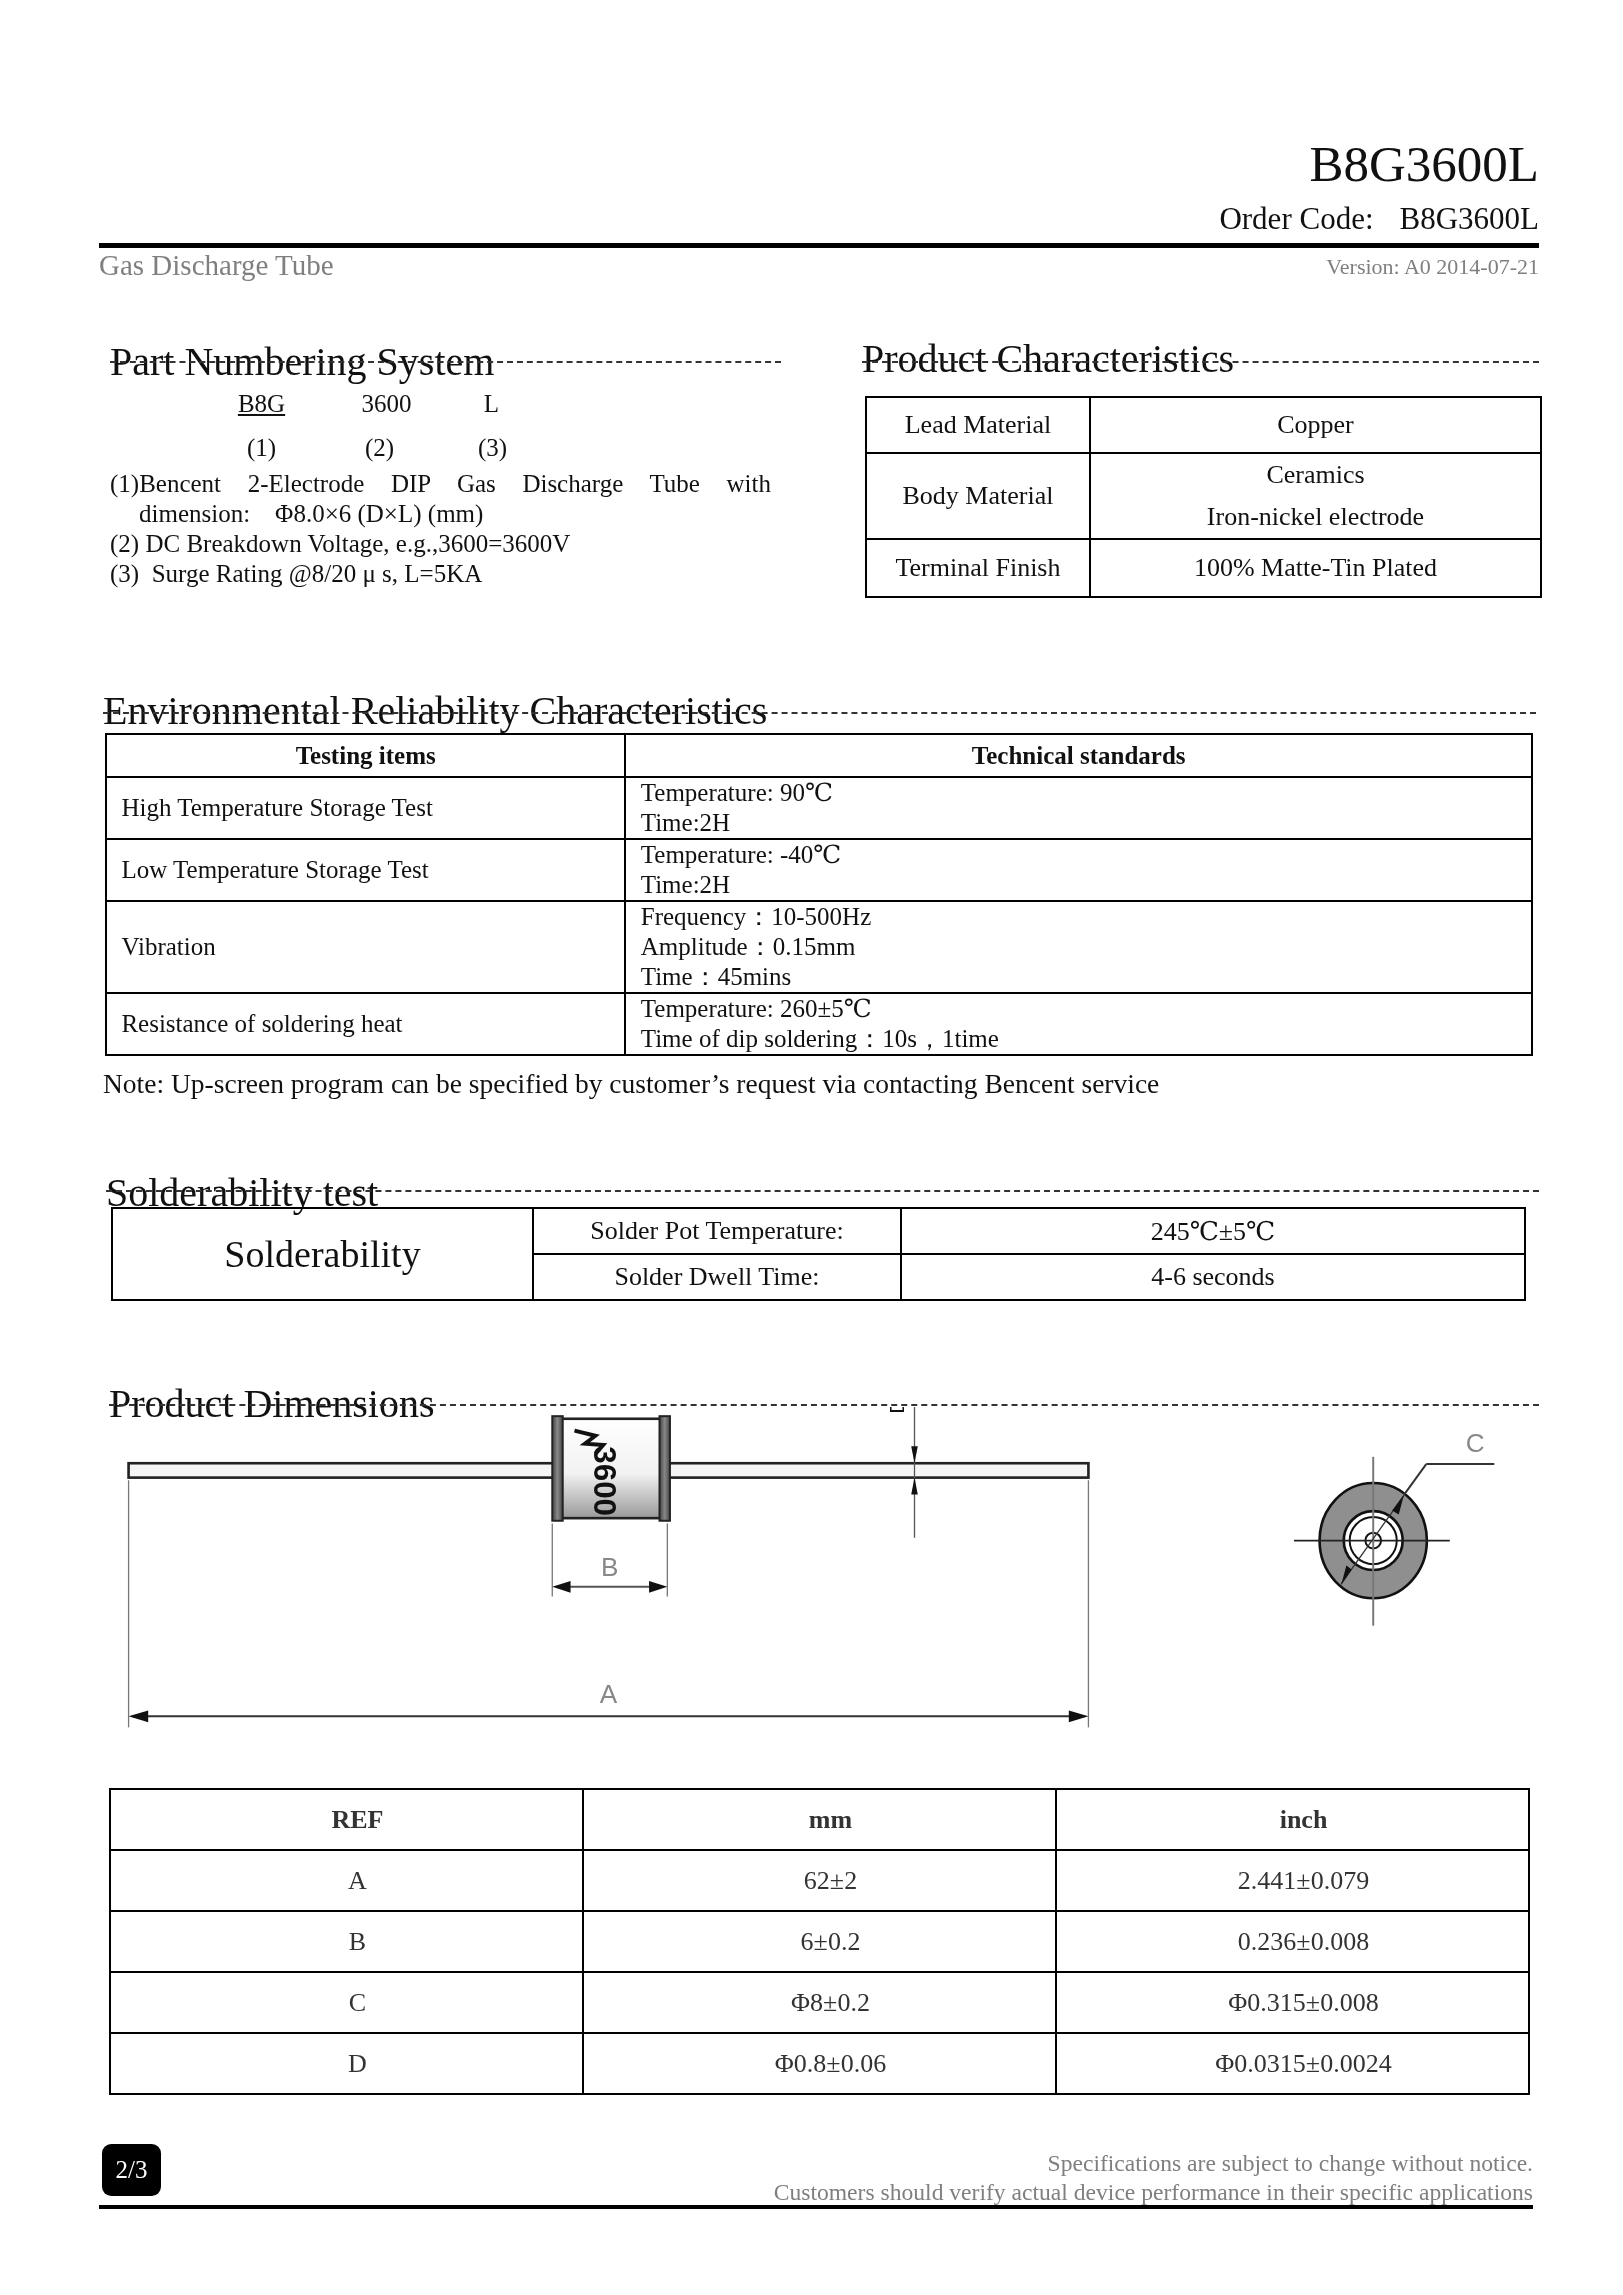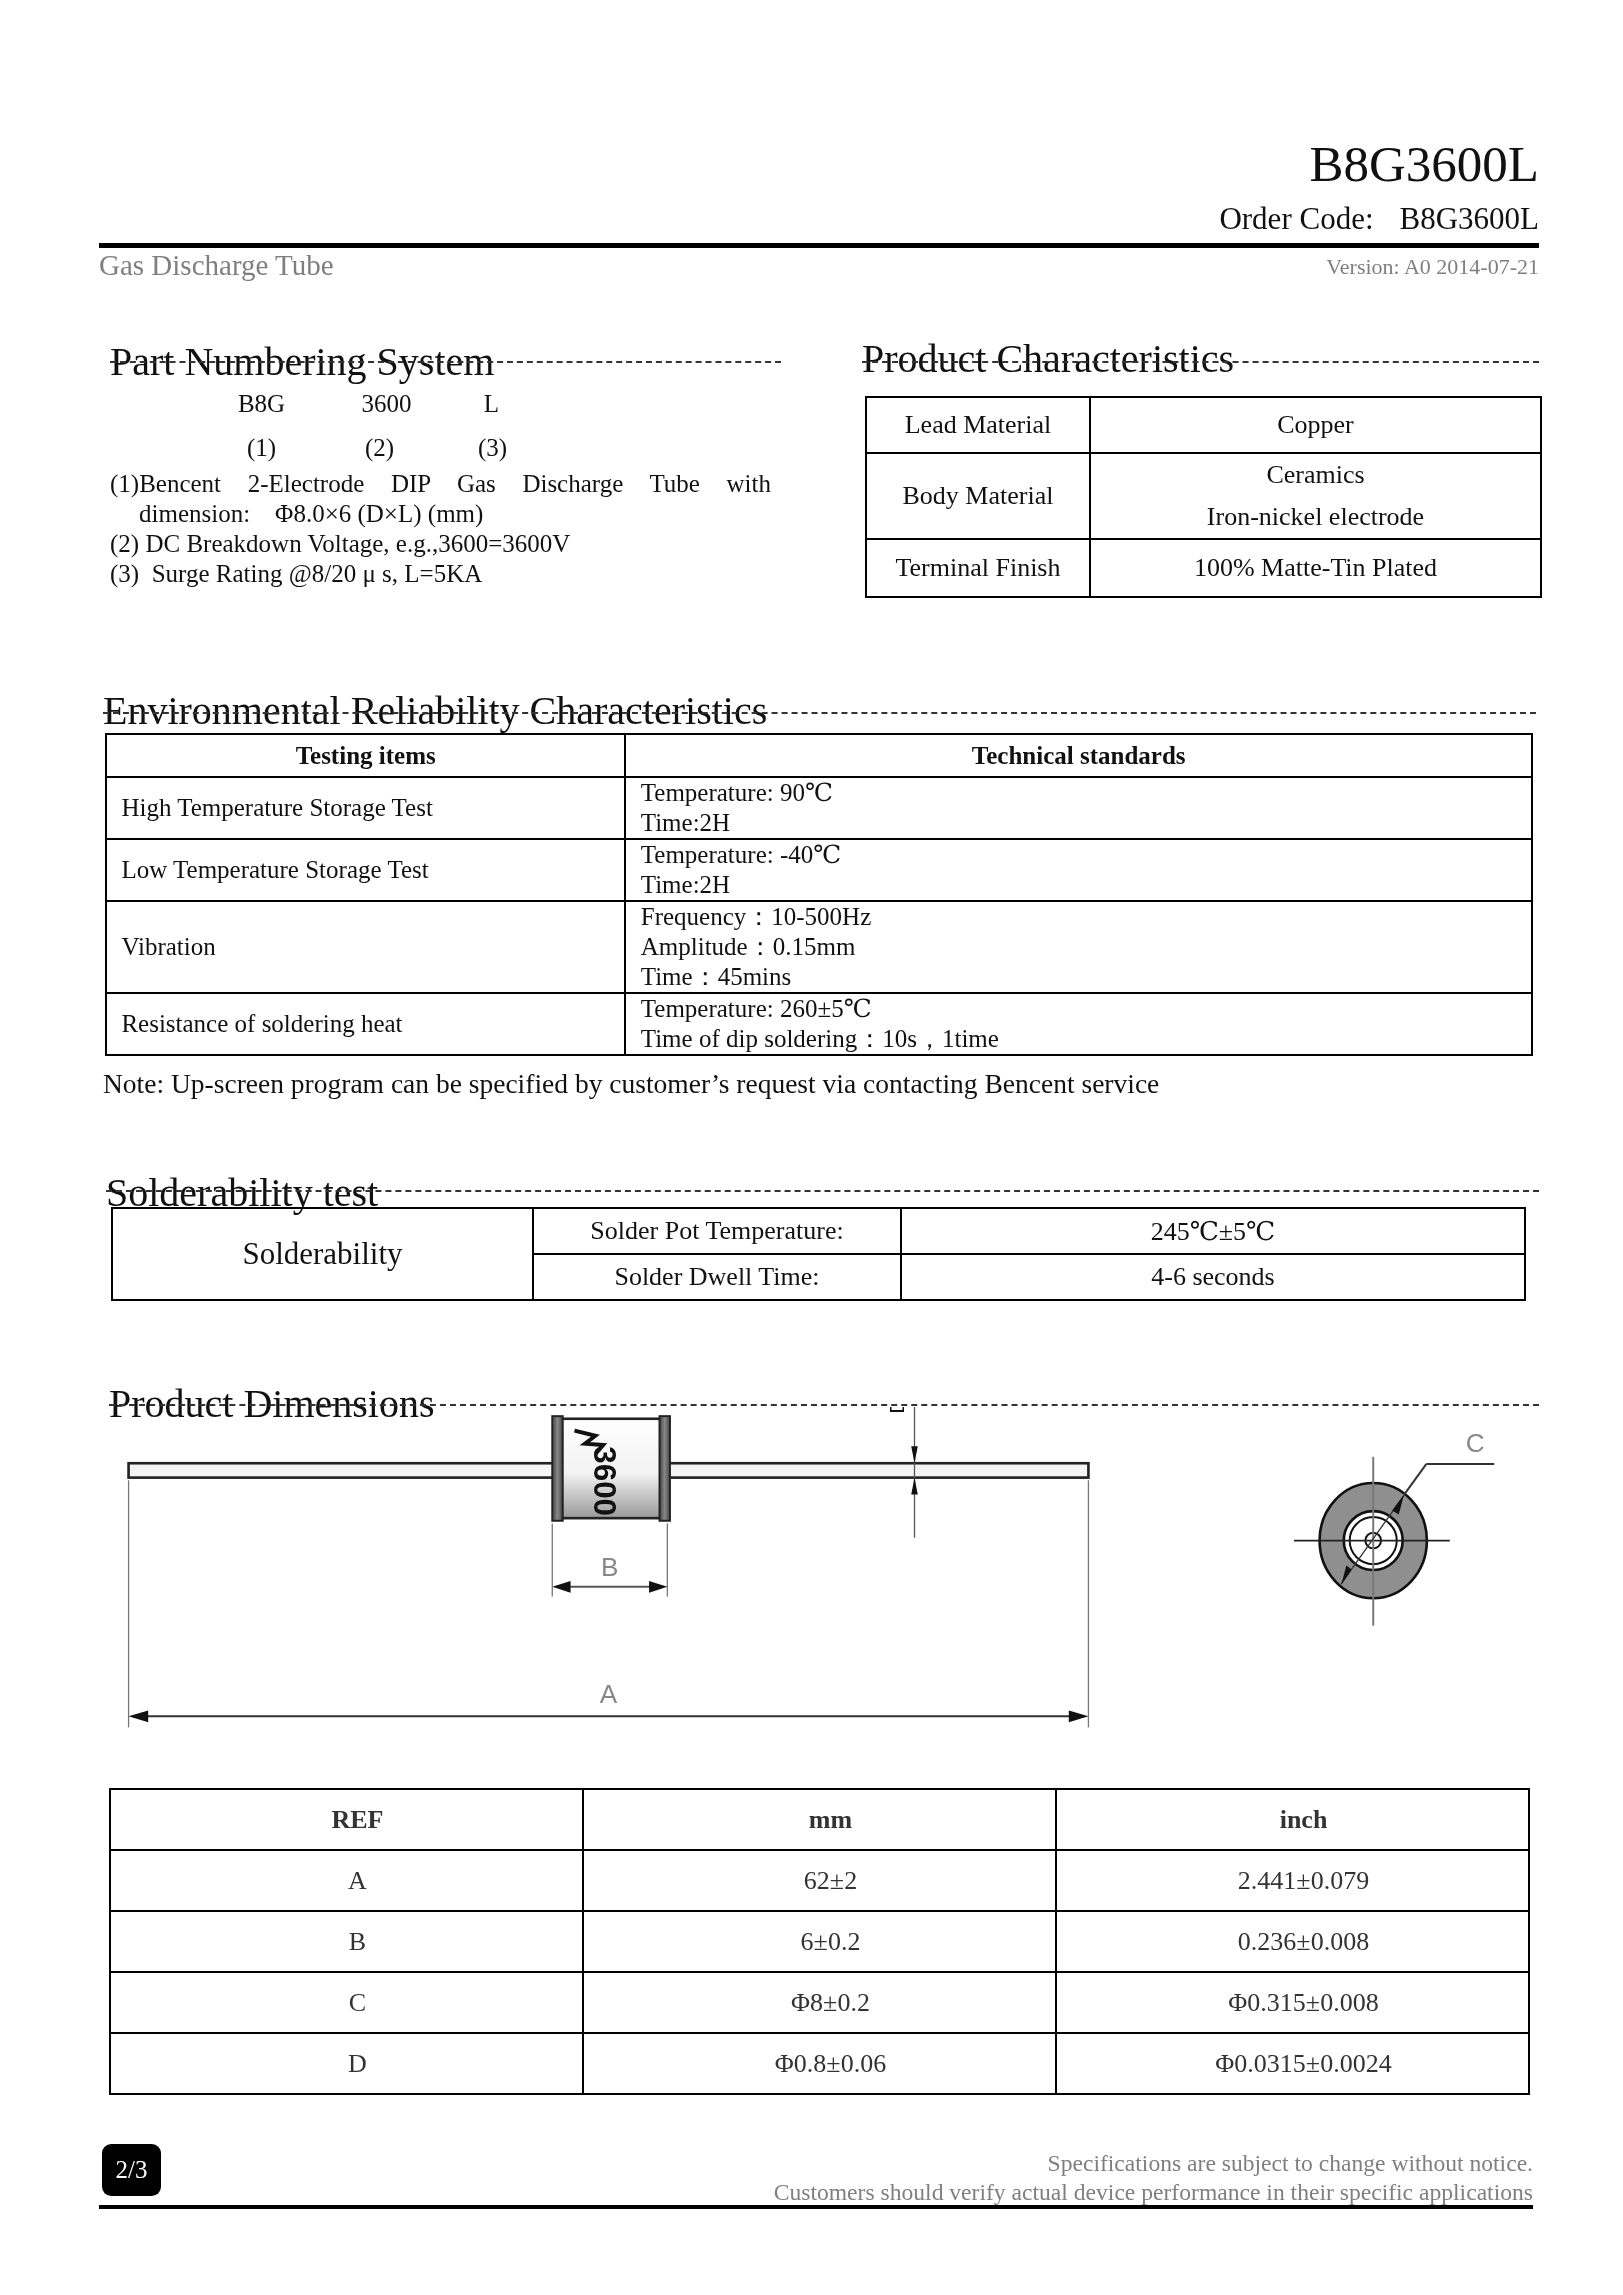--- a/index.html
+++ b/index.html
@@ -35,21 +35,21 @@
   .env-table { left: 105px; top: 733px; width: 1428px; font-size: 25px; }
   .env-table th { font-weight: bold; height: 41px; font-size: 25px; text-align: center; }
   .env-table td { vertical-align: middle; line-height: 30px; }
   .env-table td.item { width: 503px; padding-left: 14.4px; }
   .env-table td.std { padding-left: 14.4px; }
 
   .note { left: 103px; top: 1068px; font-size: 27.5px; white-space: nowrap; }
 
   .sol-table { left: 111px; top: 1207px; width: 1415px; font-size: 26px; }
   .sol-table td { text-align: center; vertical-align: middle; height: 44px; }
-  .sol-table td.main { width: 419px; font-size: 31px; margin-top: 48px; }
+  .sol-table td.main { width: 419px; font-size: 38px; margin-top: 48px; }
   .sol-table td.param { width: 366px; }
 
   .dim-table { left: 109px; top: 1788px; width: 1421px; font-size: 26px; }
   .dim-table td, .dim-table th { text-align: center; vertical-align: middle; height: 59px; color: #333; padding-left: 22px; }
   .dim-table th { font-weight: bold; }
   .dim-table td, .dim-table th { width: 33.33%; }
 
   
   .page-badge { left: 102px; top: 2144px; width: 59px; height: 52px; background: #000000; border-radius: 9.2px;
                 color: #fff; font-size: 25px; display: flex; align-items: center; justify-content: center; }
@@ -65,21 +65,21 @@
 <div class="abs order-code">
   <span>Order Code:</span><span class="gap"></span><span>B8G3600L</span>
 </div>
 <div class="abs head-rule"></div>
 <div class="abs subtitle">Gas Discharge Tube</div>
 <div class="abs version">Version: A0 2014-07-21</div>
 
 <div class="abs sec-title" style="left:110px; top:326px;">Part Numbering System</div>
 <div class="abs dash" style="left:110px; top:361px; width:671px;"></div>
 
-<div class="abs pn-code" style="left:222px; top:390px;">B8G</div>
+<div class="abs pn-code" style="left:222px; top:390px;text-decoration:underline;">B8G</div>
 <div class="abs pn-code" style="left:347px; top:390px;">3600</div>
 <div class="abs pn-code" style="left:452px; top:390px;">L</div>
 <div class="abs pn-code" style="left:222px; top:434px;">(1)</div>
 <div class="abs pn-code" style="left:340px; top:434px;">(2)</div>
 <div class="abs pn-code" style="left:453px; top:434px;">(3)</div>
 
 <div class="abs pn-desc">
   <div class="just">(1)Bencent 2-Electrode DIP Gas Discharge Tube with</div>
   <div class="indent" style="white-space:pre;">dimension:    Φ8.0×6 (D×L) (mm)</div>
   <div>(2) DC Breakdown Voltage, e.g.,3600=3600V</div>

